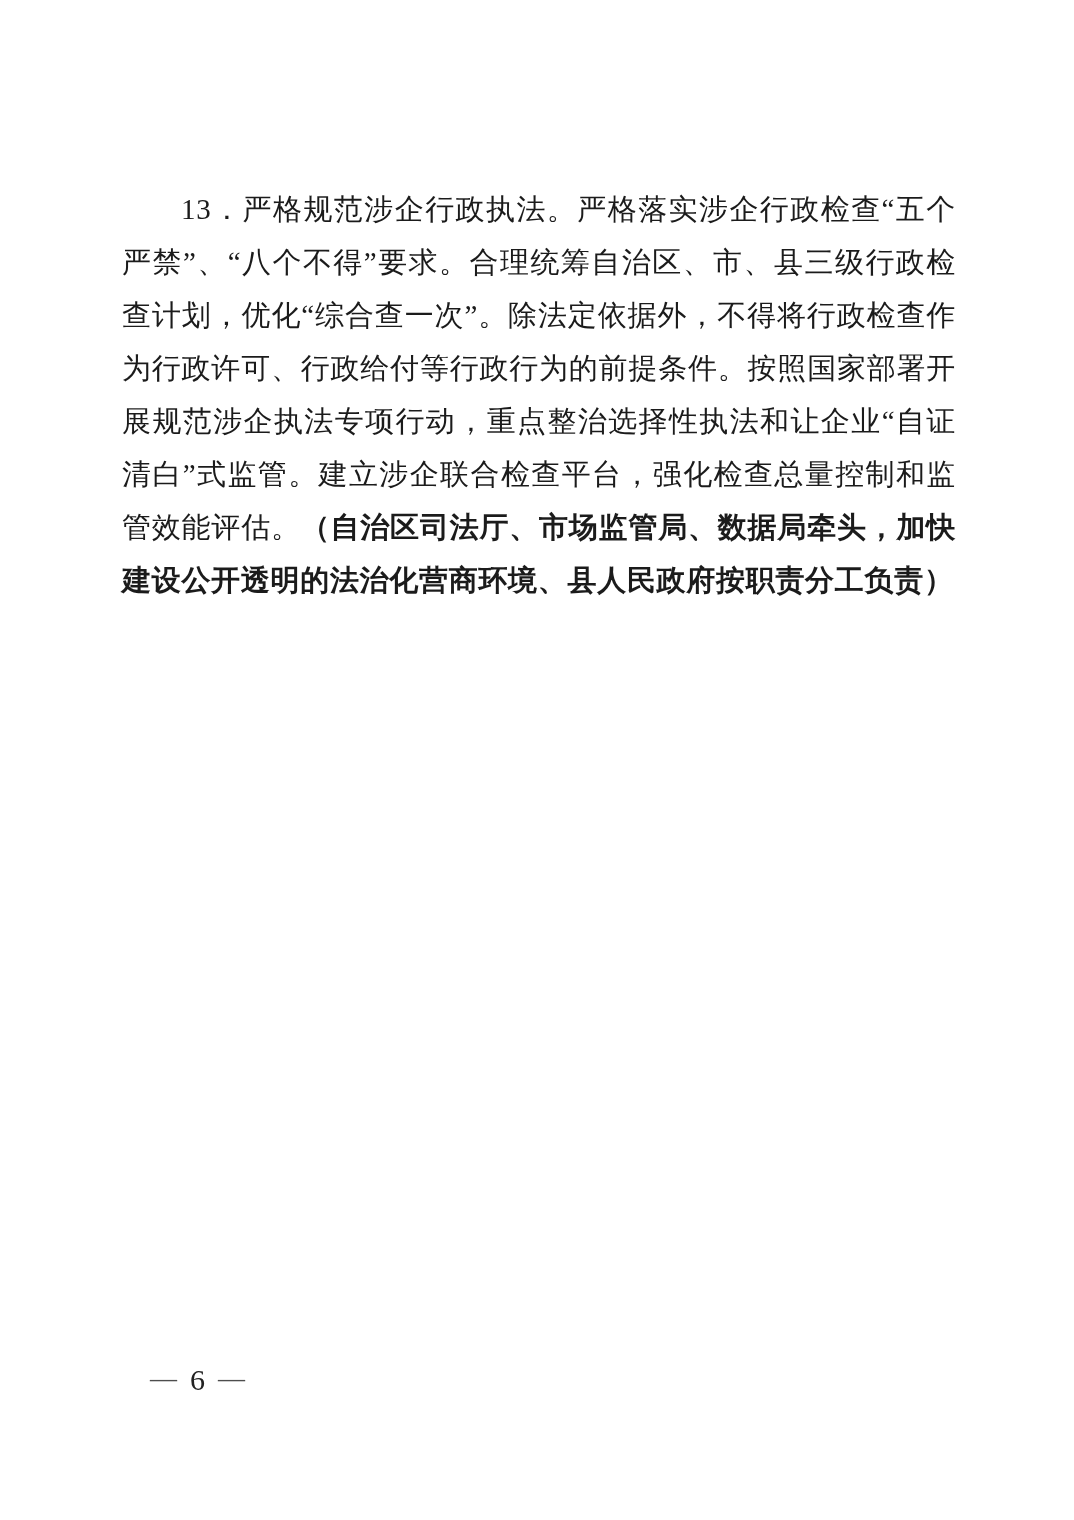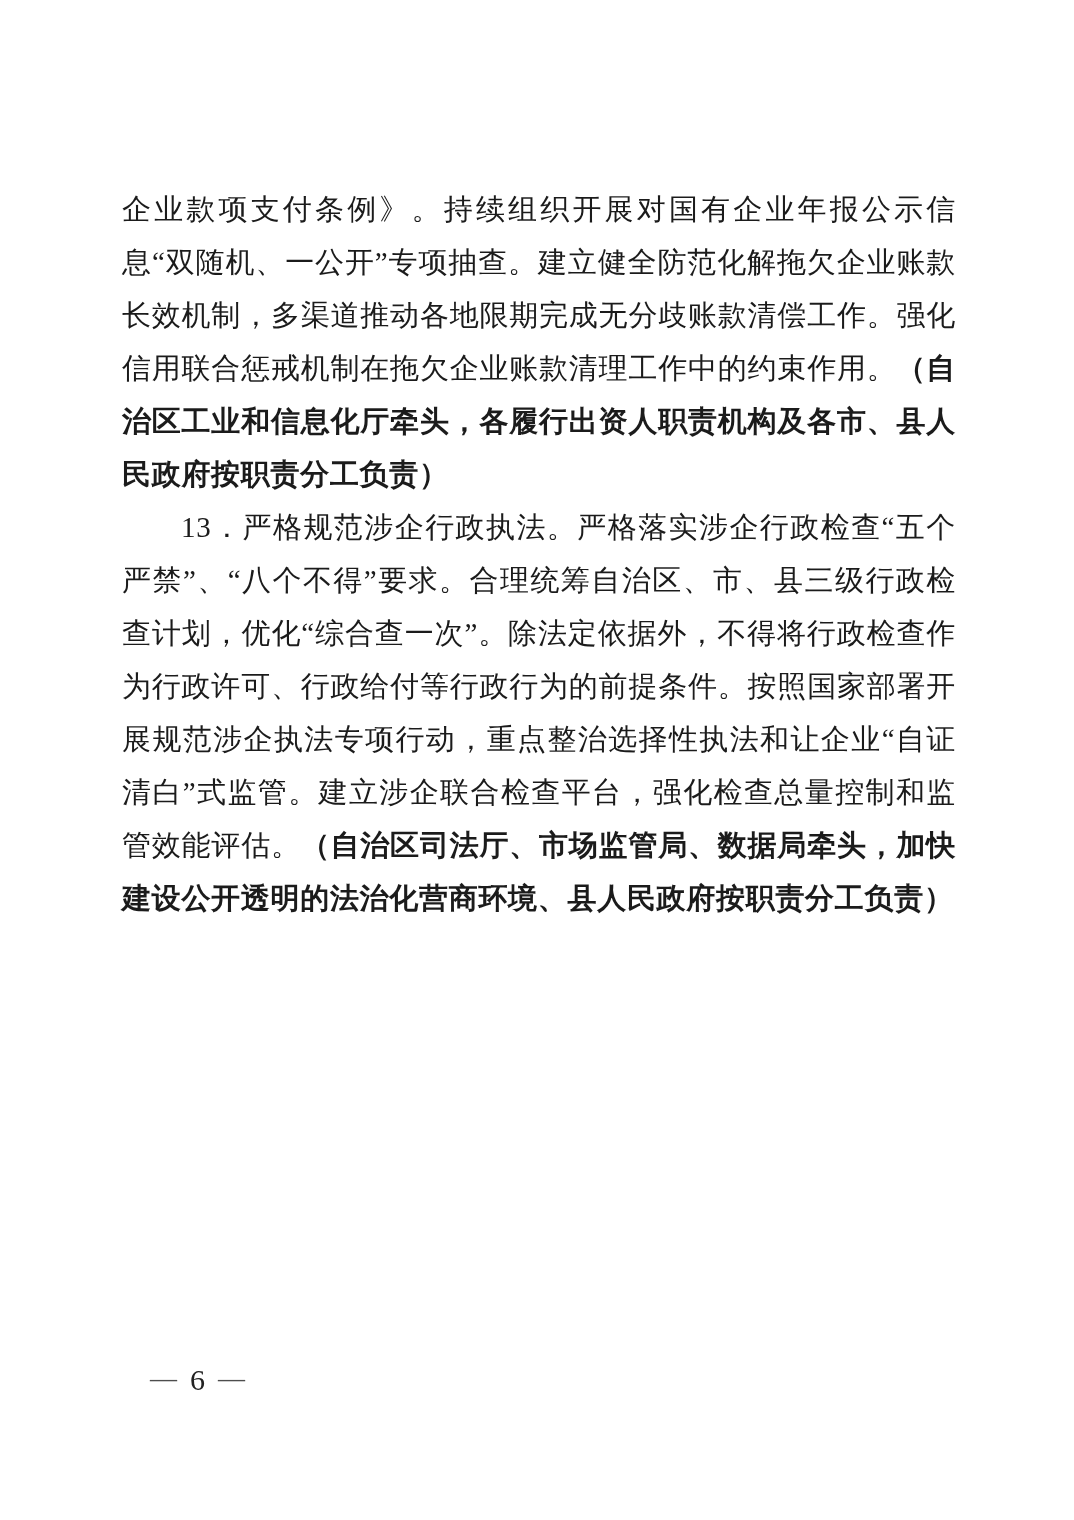--- a/index.html
+++ b/index.html
@@ -67,21 +67,20 @@
     line-height: 1;
   }
 </style>
 </head>
 <body>
 
 <div class="page">
 
   <main class="text-block">
 
-    <p class="para"><span>企业款项支付条例》。持续组织开展对国有企业年报公示信息“双随机、一公开”专项抽查。建立健全防范化解拖欠企业账款长效机制，多渠道推动各地限期完成无分歧账款清偿工作。强化信用联合惩戒机制在拖欠企业账款清理工作中的约束作用。</span><span class="kai">（自治区工业和信息化厅牵头，各履行出资人职责机构及各市、县人民政府按职责分工负责）</span></p>
 
 
 
     <p class="para indent"><span>13．严格规范涉企行政执法。严格落实涉企行政检查“五个严禁”、“八个不得”要求。合理统筹自治区、市、县三级行政检查计划，优化“综合查一次”。除法定依据外，不得将行政检查作为行政许可、行政给付等行政行为的前提条件。按照国家部署开展规范涉企执法专项行动，重点整治选择性执法和让企业“自证清白”式监管。建立涉企联合检查平台，强化检查总量控制和监管效能评估。</span><span class="kai">（自治区司法厅、市场监管局、数据局牵头，加快建设公开透明的法治化营商环境、县人民政府按职责分工负责）</span></p>
 
   </main>
 
   <footer class="page-number">
     <span class="dash">—</span>
     <span class="num">6</span>

